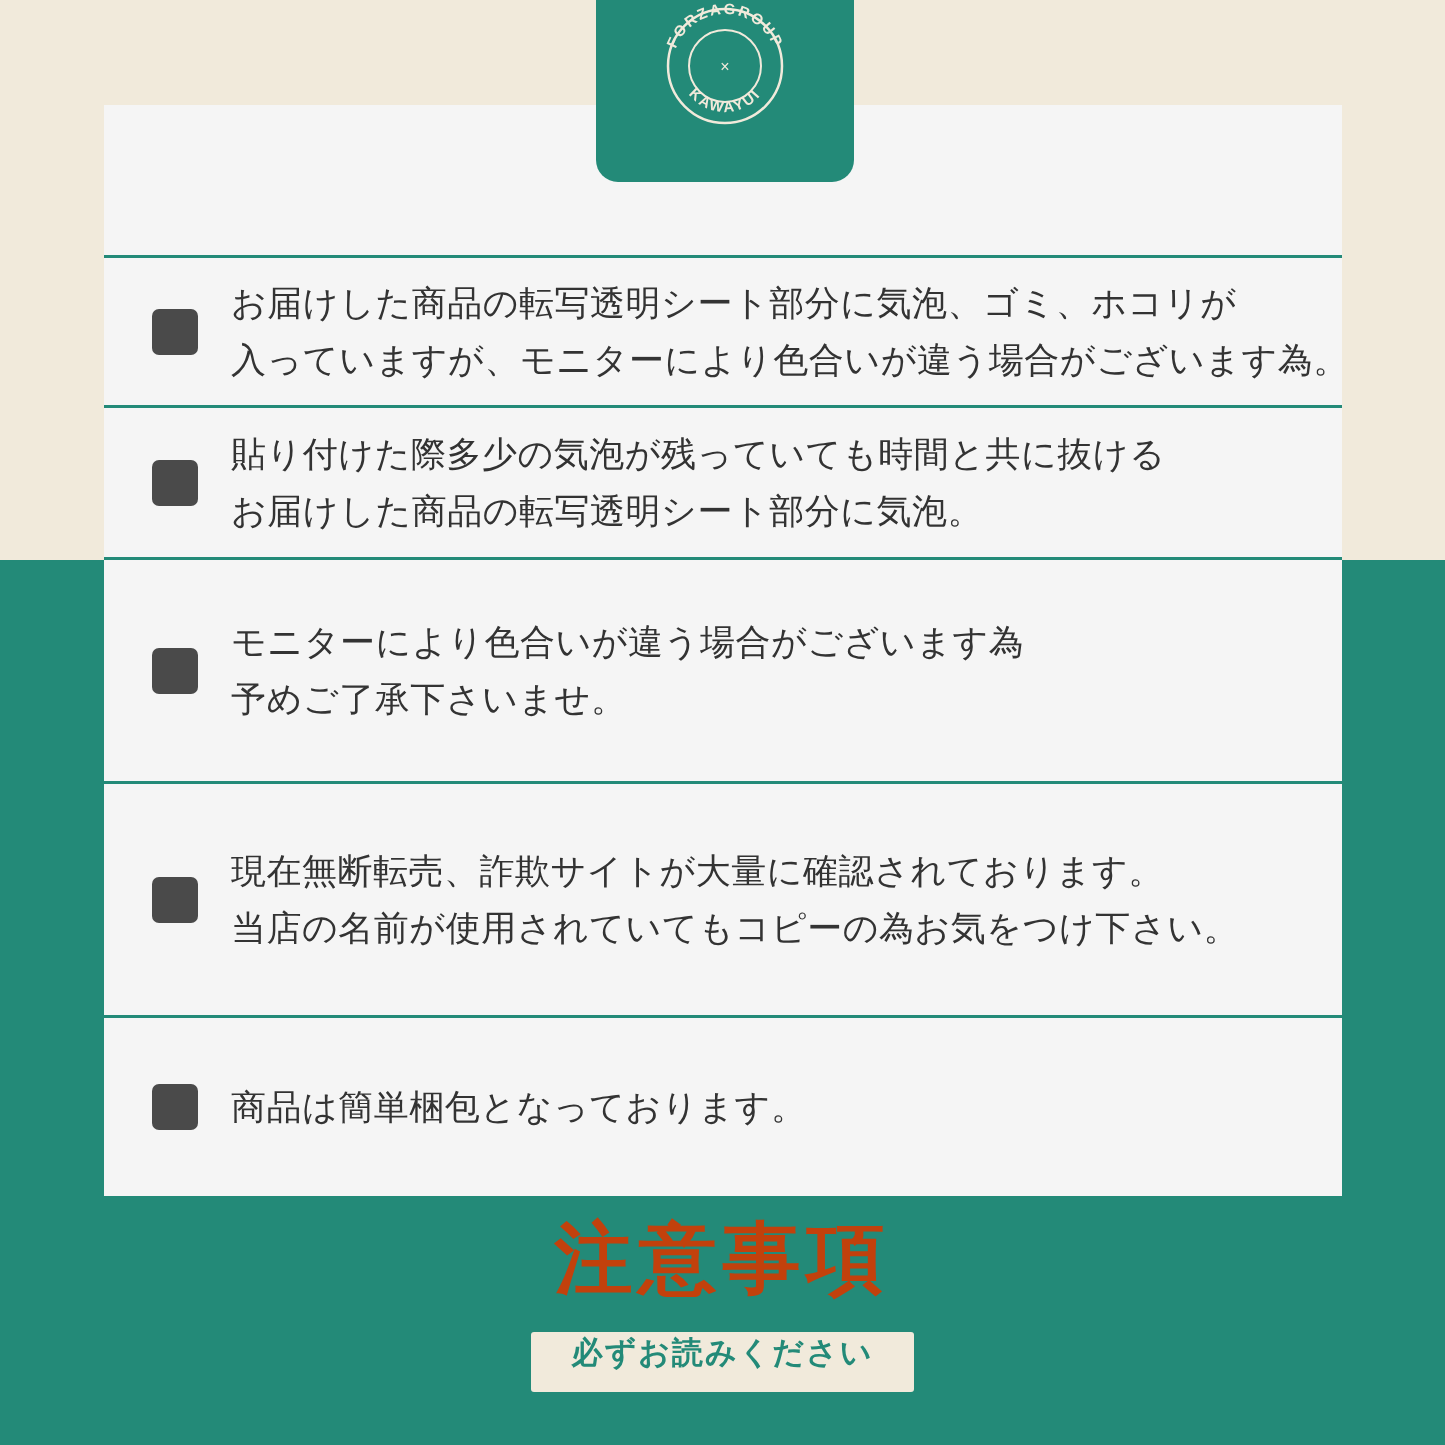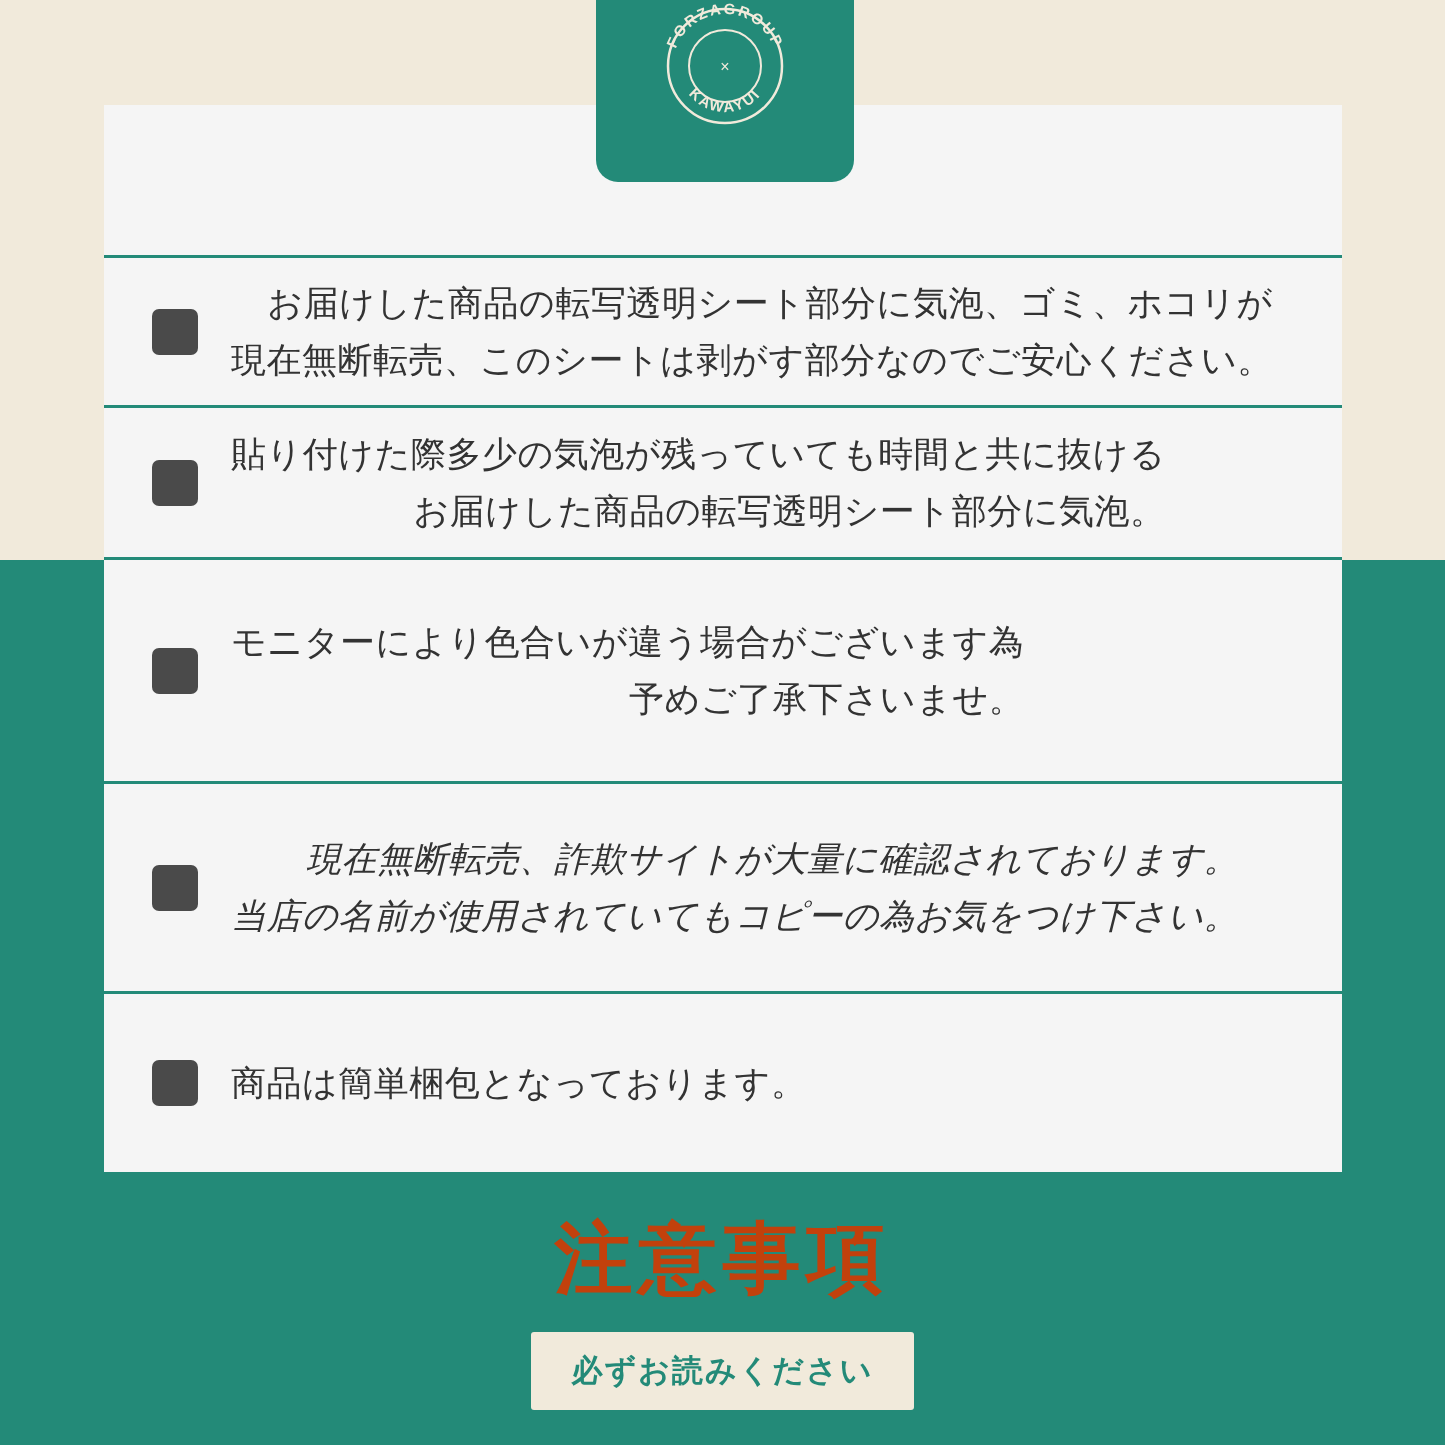--- a/index.html
+++ b/index.html
@@ -56,34 +56,33 @@
     background: #f5f5f5;
     z-index: 2;
   }
   .row {
     display: flex;
     align-items: center;
     box-sizing: border-box;
     padding: 0 0 0 48px;
     border-bottom: 3px solid #238a78;
     min-height: 100px;
-    text-align: right;
   }
   .row:last-child {
     border-bottom: none;
   }
   .row-spacer-top {
     height: 150px;
     border-bottom: 3px solid #238a78;
     background: #f5f5f5;
   }
   .r1 { height: 150px; }
   .r2 { height: 152px; }
   .r3 { height: 224px; }
-  .r4 { height: 210px; font-style: italic; }
+  .r4 { height: 234px; }
   .r5 { height: 178px; border-radius: 19px; }
 
   .bullet {
     flex: 0 0 auto;
     width: 46px;
     height: 46px;
     background: #4a4a4a;
     border-radius: 7px;
     margin-right: 33px;
   }
@@ -115,21 +114,21 @@
     padding-top: 22px;
   }
   .footer-pill {
     display: inline-block;
     margin-top: 26px;
     background: #f1eadb;
     color: #238a78;
     font-size: 31px;
     font-weight: bold;
     letter-spacing: 2px;
-    padding: 18px 40px 18px;
+    padding: 0 40px 18px;
     border-radius: 3px;
   }
 </style>
 </head>
 <body>
 
 <div class="page">
 
   <div class="bg-bottom"></div>
 
@@ -154,21 +153,21 @@
   </div>
 
   <div class="card">
 
     <div class="row-spacer-top"></div>
 
     <div class="row r1">
       <div class="bullet"></div>
       <div class="row-text">
         <span class="l">お届けした商品の転写透明シート部分に気泡、ゴミ、ホコリが</span>
-        <span class="l">現在無断転売、このシートは剥がす部分なのでご安心ください。</span>
+        <span class="l">入っていますが、モニターにより色合いが違う場合がございます為。</span>
       </div>
     </div>
 
     <div class="row r2">
       <div class="bullet"></div>
       <div class="row-text">
         <span class="l">貼り付けた際多少の気泡が残っていても時間と共に抜ける</span>
         <span class="l">お届けした商品の転写透明シート部分に気泡。</span>
       </div>
     </div>

